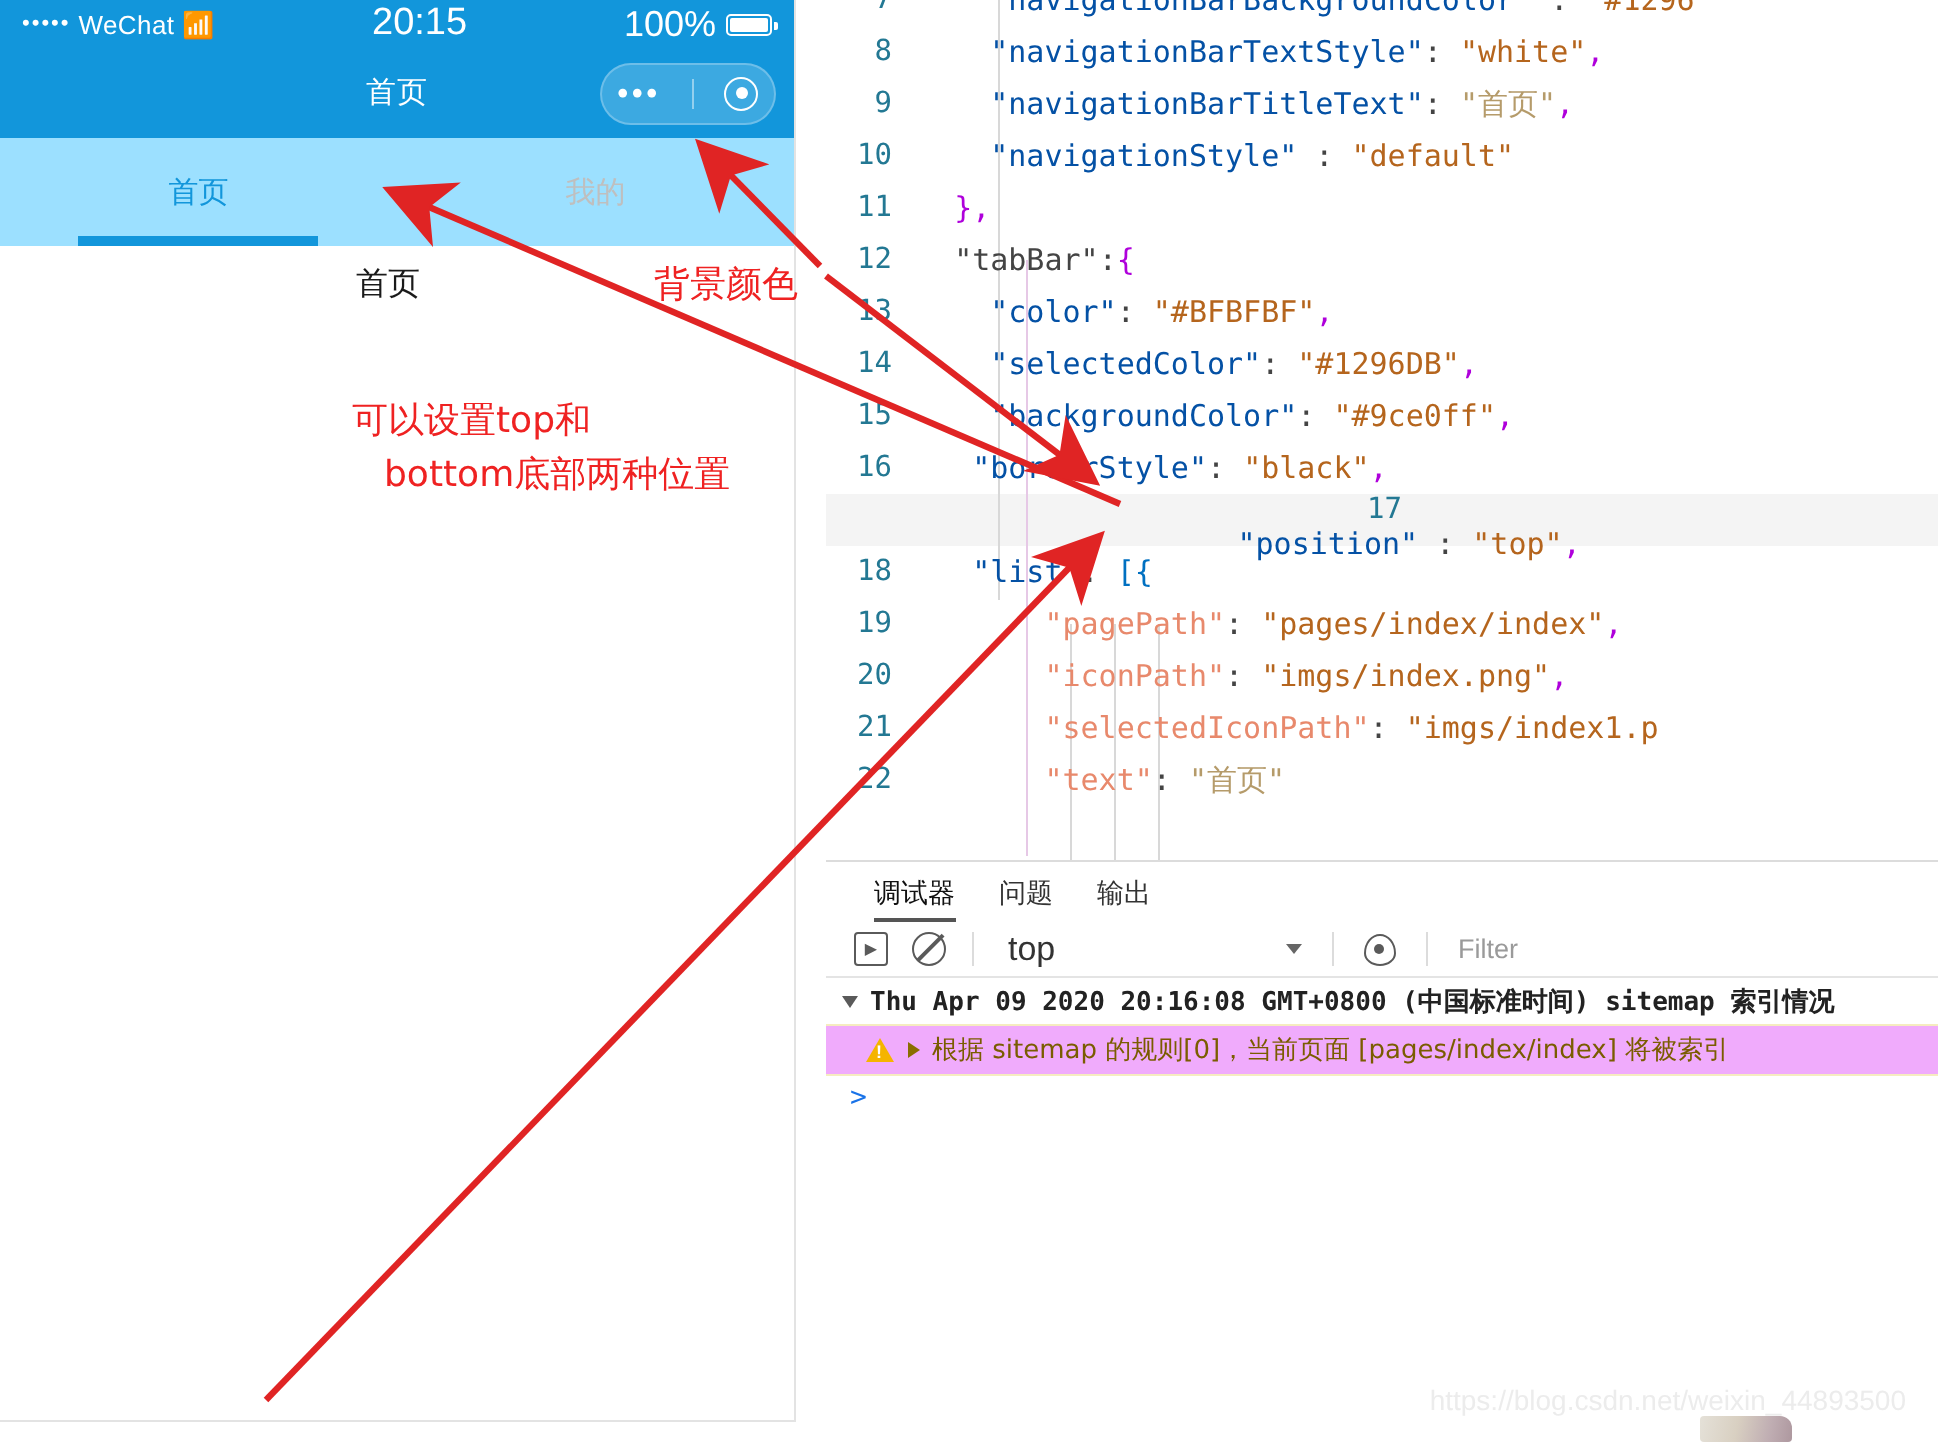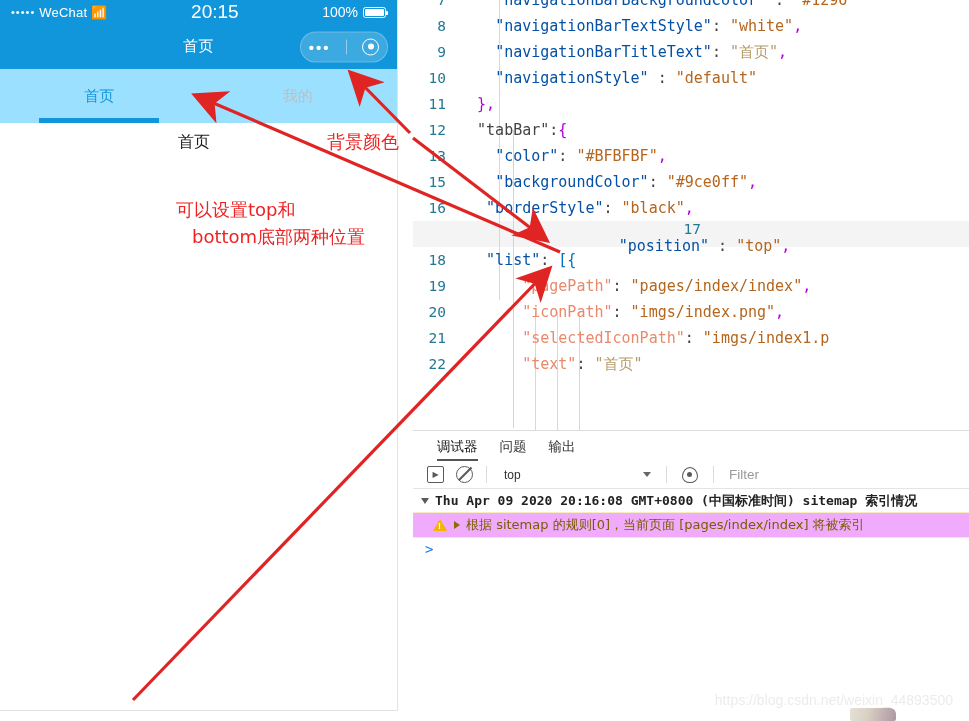--- a/index.html
+++ b/index.html
@@ -21,21 +21,21 @@
     overflow: hidden;
   }
   .status-bar {
     height: 24px; background: #1296DB; color: #fff;
     display: flex; align-items: center; justify-content: space-between;
     padding: 0 11px; font-size: 13px;
   }
   .sb-left { display: flex; align-items: center; gap: 4px; letter-spacing:.2px; }
   .sb-dots { letter-spacing: 1px; font-size: 11px; }
   .sb-center { font-size: 19px; }
-  .sb-right { display: flex; align-items: center; gap: 5px; font-size: 14px; }
+  .sb-right { display: flex; align-items: center; gap: 5px; font-size: 18px; }
   .battery {
     width: 23px; height: 11px; border: 1.5px solid #fff; border-radius: 2.5px;
     position: relative; display:inline-block;
   }
   .battery::after {
     content:""; position:absolute; right:-3.5px; top:3px;
     width:2px; height:4px; background:#fff; border-radius:0 1px 1px 0;
   }
   .battery i { position:absolute; inset:1px; background:#fff; border-radius:1px; display:block; }
 
@@ -158,21 +158,21 @@
   }
   .ico-ban {
     border: 1.5px solid #5a5a5a; border-radius: 50%;
   }
   .ico-ban::after {
     content:""; position:absolute; left:-1px; top:6px; width:18px; height:1.5px;
     background:#5a5a5a; transform: rotate(-45deg);
   }
   .ctx-select {
     display: flex; align-items: center; justify-content: space-between;
-    width: 165px; font-size: 12px; color: #333; padding: 0 8px 0 10px;
+    width: 165px; font-size: 17px; color: #333; padding: 0 8px 0 10px;
   }
   .ctx-select .caret { border-left:4px solid transparent; border-right:4px solid transparent; border-top:5px solid #666; }
   .eye {
     width: 16px; height: 16px; border: 1.5px solid #5a5a5a; border-radius: 50% 50% 50% 50%/ 60% 60% 40% 40%;
     position: relative; margin: 0 8px;
   }
   .eye::after { content:""; position:absolute; left:4.2px; top:4px; width:5px; height:5px; background:#5a5a5a; border-radius:50%; }
   .filter-box { font-size: 13.5px; color: #9a9a9a; padding-left: 8px; }
 
   .console-area { font-family: "DejaVu Sans Mono", "Liberation Mono", monospace; font-size: 13px; }
@@ -261,20 +261,21 @@
     <div class="guide" style="left:144px; top:312px; height:118px;"></div>
     <div class="guide" style="left:166px; top:312px; height:118px;"></div>
     <div id="code-lines">
         <div class="code-line" style="margin-top: -13px;"><span class="ln">7</span><span class="code-text"><span class="d">    </span><span class="k">"navigationBarBackgroundColor"</span><span class="d"> : </span><span class="sv">"#1296</span></span></div>
         <div class="code-line"><span class="ln">8</span><span class="code-text"><span class="d">    </span><span class="k">"navigationBarTextStyle"</span><span class="d">: </span><span class="sv">"white"</span><span class="p">,</span></span></div>
         <div class="code-line"><span class="ln">9</span><span class="code-text"><span class="d">    </span><span class="k">"navigationBarTitleText"</span><span class="d">: </span><span class="cn">"首页"</span><span class="p">,</span></span></div>
         <div class="code-line"><span class="ln">10</span><span class="code-text"><span class="d">    </span><span class="k">"navigationStyle"</span><span class="d"> : </span><span class="sv">"default"</span></span></div>
         <div class="code-line"><span class="ln">11</span><span class="code-text"><span class="d">  </span><span class="p">},</span></span></div>
         <div class="code-line"><span class="ln">12</span><span class="code-text"><span class="d">  </span><span class="d">"tabBar"</span><span class="d">:</span><span class="p">{</span></span></div>
         <div class="code-line"><span class="ln">13</span><span class="code-text"><span class="d">    </span><span class="k">"color"</span><span class="d">: </span><span class="sv">"#BFBFBF"</span><span class="p">,</span></span></div>
+        <div class="code-line"><span class="ln">14</span><span class="code-text"><span class="d">    </span><span class="k">"selectedColor"</span><span class="d">: </span><span class="sv">"#1296DB"</span><span class="p">,</span></span></div>
         <div class="code-line"><span class="ln">15</span><span class="code-text"><span class="d">    </span><span class="k">"backgroundColor"</span><span class="d">: </span><span class="sv">"#9ce0ff"</span><span class="p">,</span></span></div>
         <div class="code-line"><span class="ln">16</span><span class="code-text"><span class="d">   </span><span class="k">"borderStyle"</span><span class="d">: </span><span class="sv">"black"</span><span class="p">,</span></span></div>
         <div class="code-line highlight"><span class="ln">17</span><span class="code-text"><span class="d">   </span><span class="k">"position"</span><span class="d"> : </span><span class="sv">"top"</span><span class="p">,</span></span></div>
         <div class="code-line"><span class="ln">18</span><span class="code-text"><span class="d">   </span><span class="k">"list"</span><span class="d">: </span><span class="br">[{</span></span></div>
         <div class="code-line"><span class="ln">19</span><span class="code-text"><span class="d">       </span><span class="kp">"pagePath"</span><span class="d">: </span><span class="sv">"pages/index/index"</span><span class="p">,</span></span></div>
         <div class="code-line"><span class="ln">20</span><span class="code-text"><span class="d">       </span><span class="kp">"iconPath"</span><span class="d">: </span><span class="sv">"imgs/index.png"</span><span class="p">,</span></span></div>
         <div class="code-line"><span class="ln">21</span><span class="code-text"><span class="d">       </span><span class="kp">"selectedIconPath"</span><span class="d">: </span><span class="sv">"imgs/index1.p</span></span></div>
         <div class="code-line"><span class="ln">22</span><span class="code-text"><span class="d">       </span><span class="kp">"text"</span><span class="d">: </span><span class="cn">"首页"</span></span></div>
       </div>
   </div>

